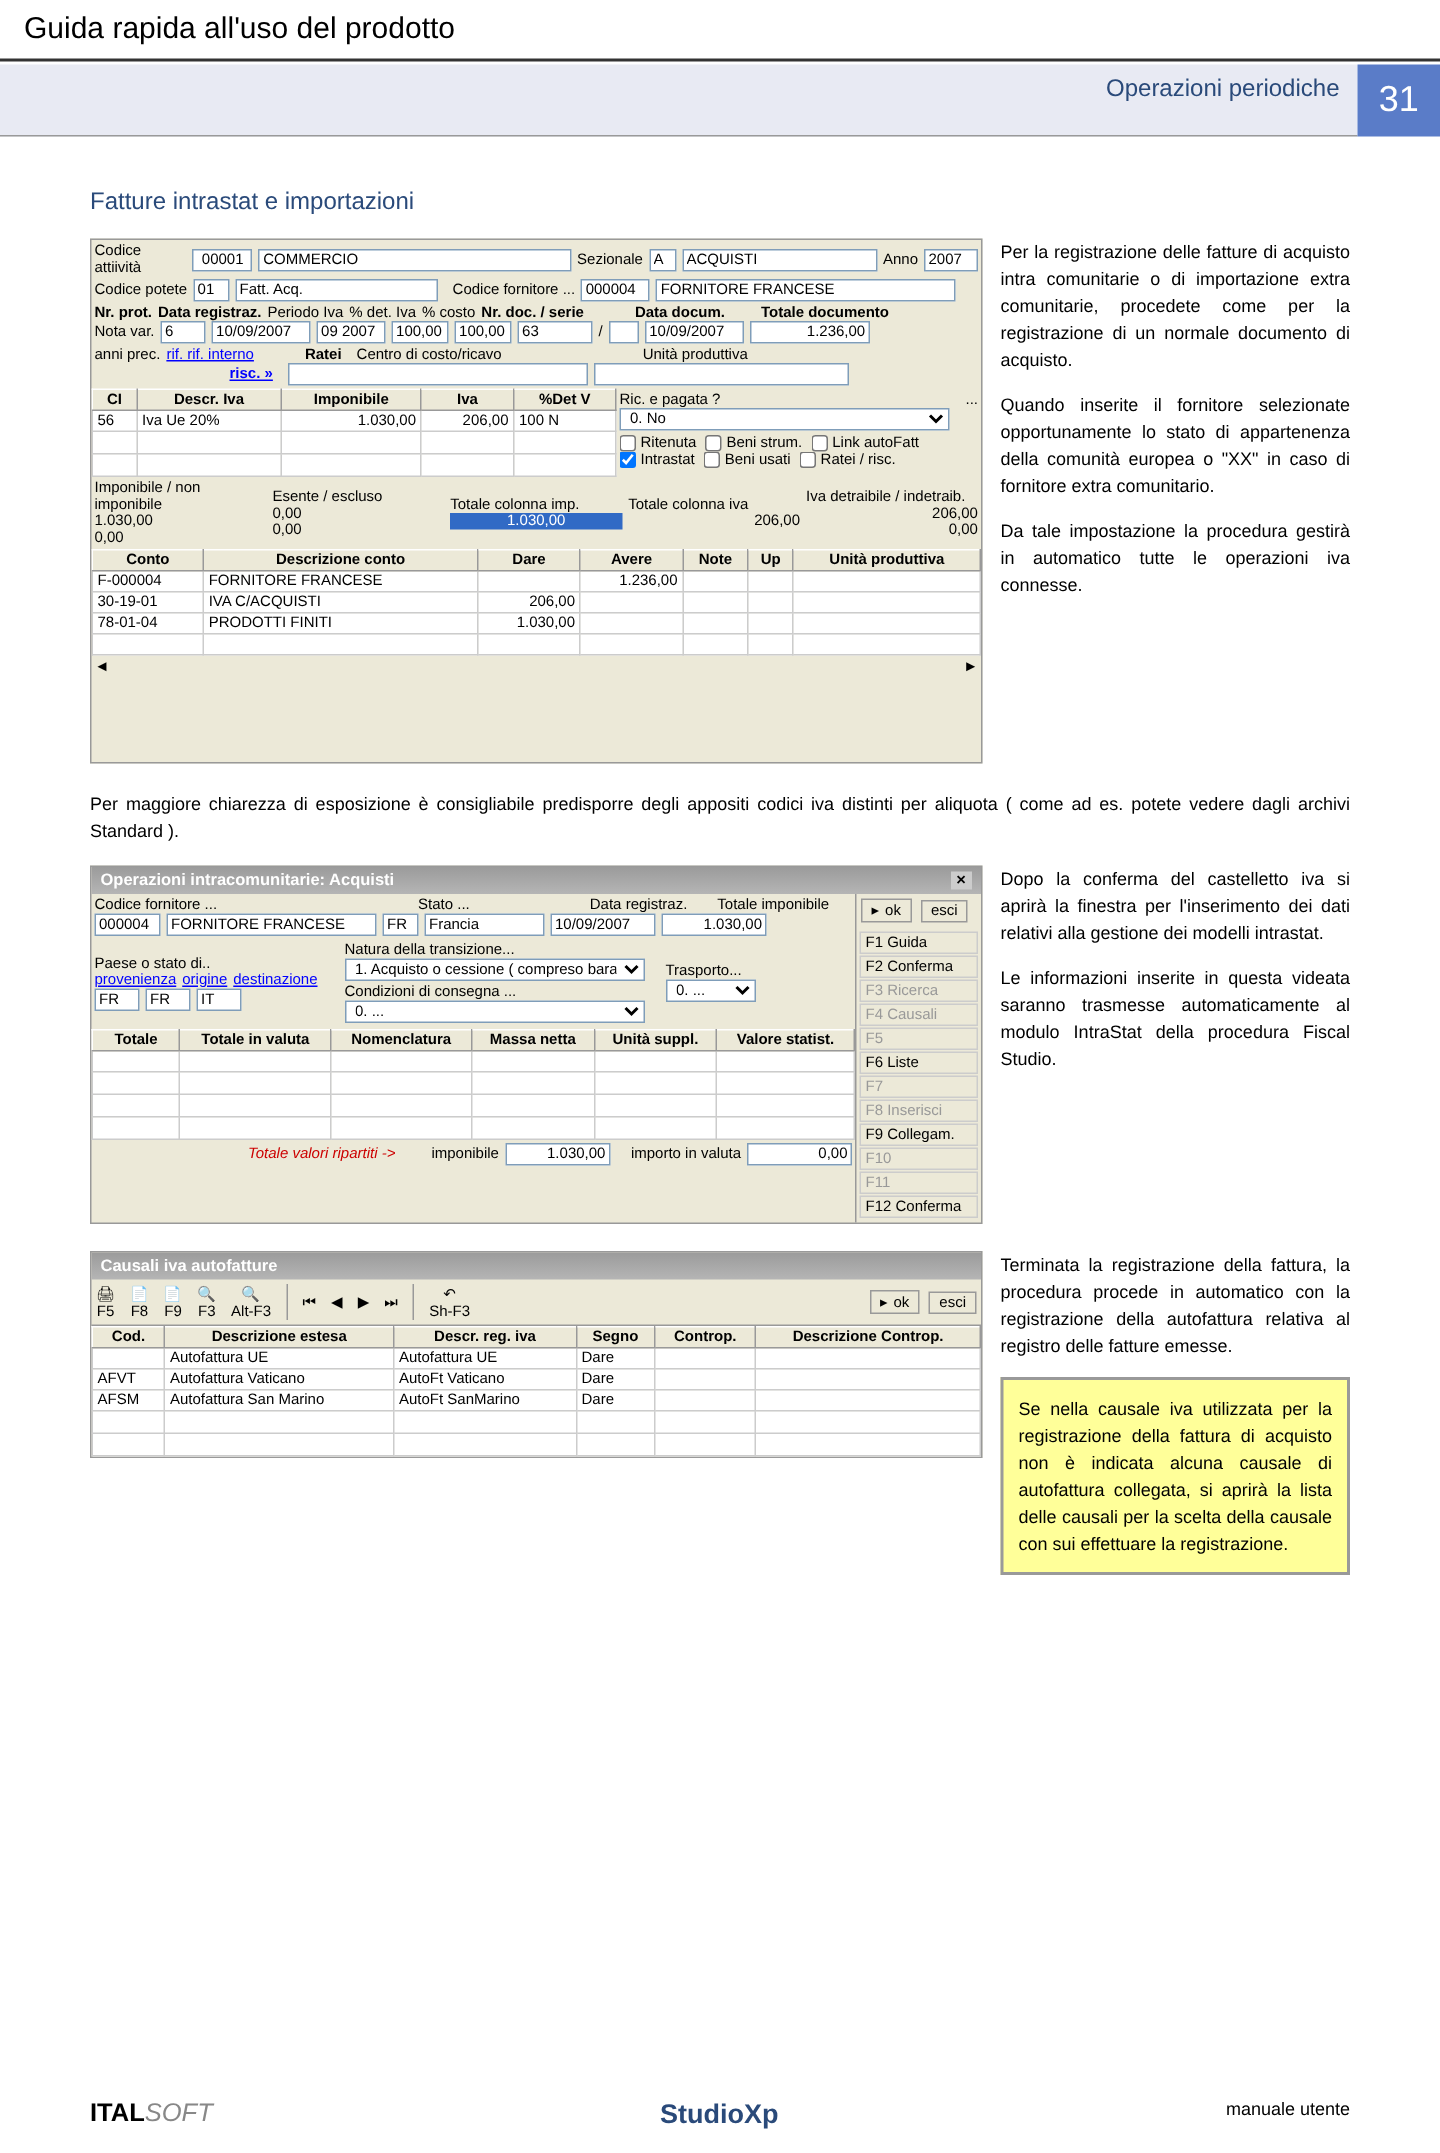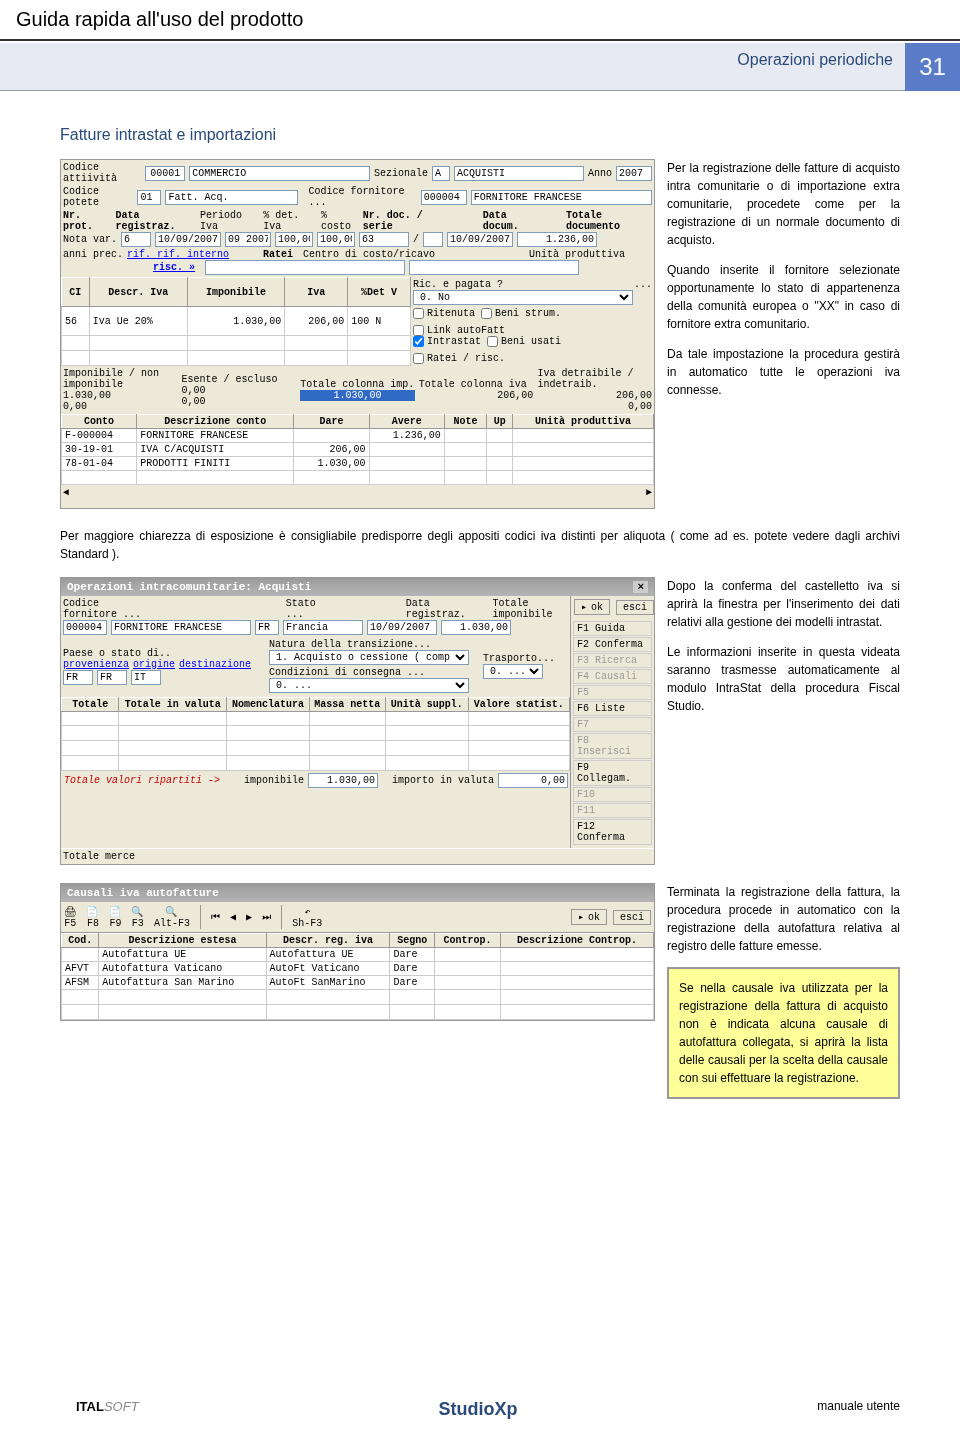--- a/index.html
+++ b/index.html
@@ -12,28 +12,28 @@
 .page-num{width:55px;background:#5a7cc8;color:#fff;font-size:24px;font-family:Arial;text-align:center;padding:10px 0;}
 .content{padding:20px 60px;}
 .section-title{font-family:Arial,sans-serif;font-size:16px;color:#2a4a7a;margin:15px 0;}
 .row{display:flex;gap:12px;margin-bottom:18px;}
 .col-left{flex:0 0 595px;}
 .col-right{flex:1;font-size:12px;text-align:justify;line-height:1.5;}
 .col-right p{margin-bottom:12px;}
 .para{font-size:12px;text-align:justify;margin:14px 0;line-height:1.5;}
 .note{background:#ffff99;border:2px solid #999;padding:10px;font-size:12px;text-align:justify;line-height:1.5;}
 .footer{position:absolute;bottom:15px;left:0;right:0;display:flex;justify-content:space-between;padding:0 60px;font-size:12px;}
-.footer-left{font-family:Arial;font-size:13px;margin-left:16px;}
+.footer-left{font-family:Arial;font-size:17px;}
 .footer-left .bold{font-weight:bold;}
 .footer-left .ital{font-style:italic;color:#888;}
 .footer-center{font-family:Arial;font-size:18px;font-weight:bold;color:#2a4a7a;}
 .footer-right{font-size:12px;}
 
 
-.ss{background:#ece9d8;border:1px solid #999;font-family:Liberation Mono, monospace;font-size:10px;color:#000;}
+.ss{background:#ece9d8;border:1px solid #999;font-family:Liberation Sans, sans-serif;font-size:10px;color:#000;}
 .ss input,.ss select{font-family:inherit;font-size:10px;border:1px solid #7f9db9;background:#fff;padding:0 2px;height:15px;}
 .ss .lbl{font-size:10px;}
 .ss .sel{background:#316ac5;color:#fff;}
 .ss .hdr{background:#ece9d8;border:1px solid #fff;border-right-color:#999;border-bottom-color:#999;padding:1px 3px;font-size:10px;}
 .ss table{border-collapse:collapse;}
 .ss td,.ss th{font-size:10px;padding:1px 3px;white-space:nowrap;}
 .ss .cell{background:#fff;border:1px solid #ccc;}
 .ss .link{color:#00f;text-decoration:underline;font-size:10px;}
 .ss .chk{display:inline-flex;align-items:center;gap:3px;font-size:10px;}
 .ss .chk input[type=checkbox]{width:11px;height:11px;}
@@ -397,21 +397,20 @@
                 <div class="lbl" style="border:1px solid #ccc;padding:1px 3px;margin:1px 0">F6 Liste</div>
                 <div class="lbl" style="border:1px solid #ccc;padding:1px 3px;margin:1px 0;color:#999">F7</div>
                 <div class="lbl" style="border:1px solid #ccc;padding:1px 3px;margin:1px 0;color:#999">F8 Inserisci</div>
                 <div class="lbl" style="border:1px solid #ccc;padding:1px 3px;margin:1px 0">F9 Collegam.</div>
                 <div class="lbl" style="border:1px solid #ccc;padding:1px 3px;margin:1px 0;color:#999">F10</div>
                 <div class="lbl" style="border:1px solid #ccc;padding:1px 3px;margin:1px 0;color:#999">F11</div>
                 <div class="lbl" style="border:1px solid #ccc;padding:1px 3px;margin:1px 0">F12 Conferma</div>
               </div>
             </div>
           </div>
-          <div class="statusbar">Totale merce</div>
         </div>
       </div>
       <div class="col-right">
         <p>Dopo la conferma del castelletto iva si aprirà la finestra per l'inserimento dei dati relativi alla gestione dei modelli intrastat.</p>
         <p>Le informazioni inserite in questa videata saranno trasmesse automaticamente al modulo IntraStat della procedura Fiscal Studio.</p>
       </div>
     </div>
 
     <div class="row">
       <div class="col-left">

